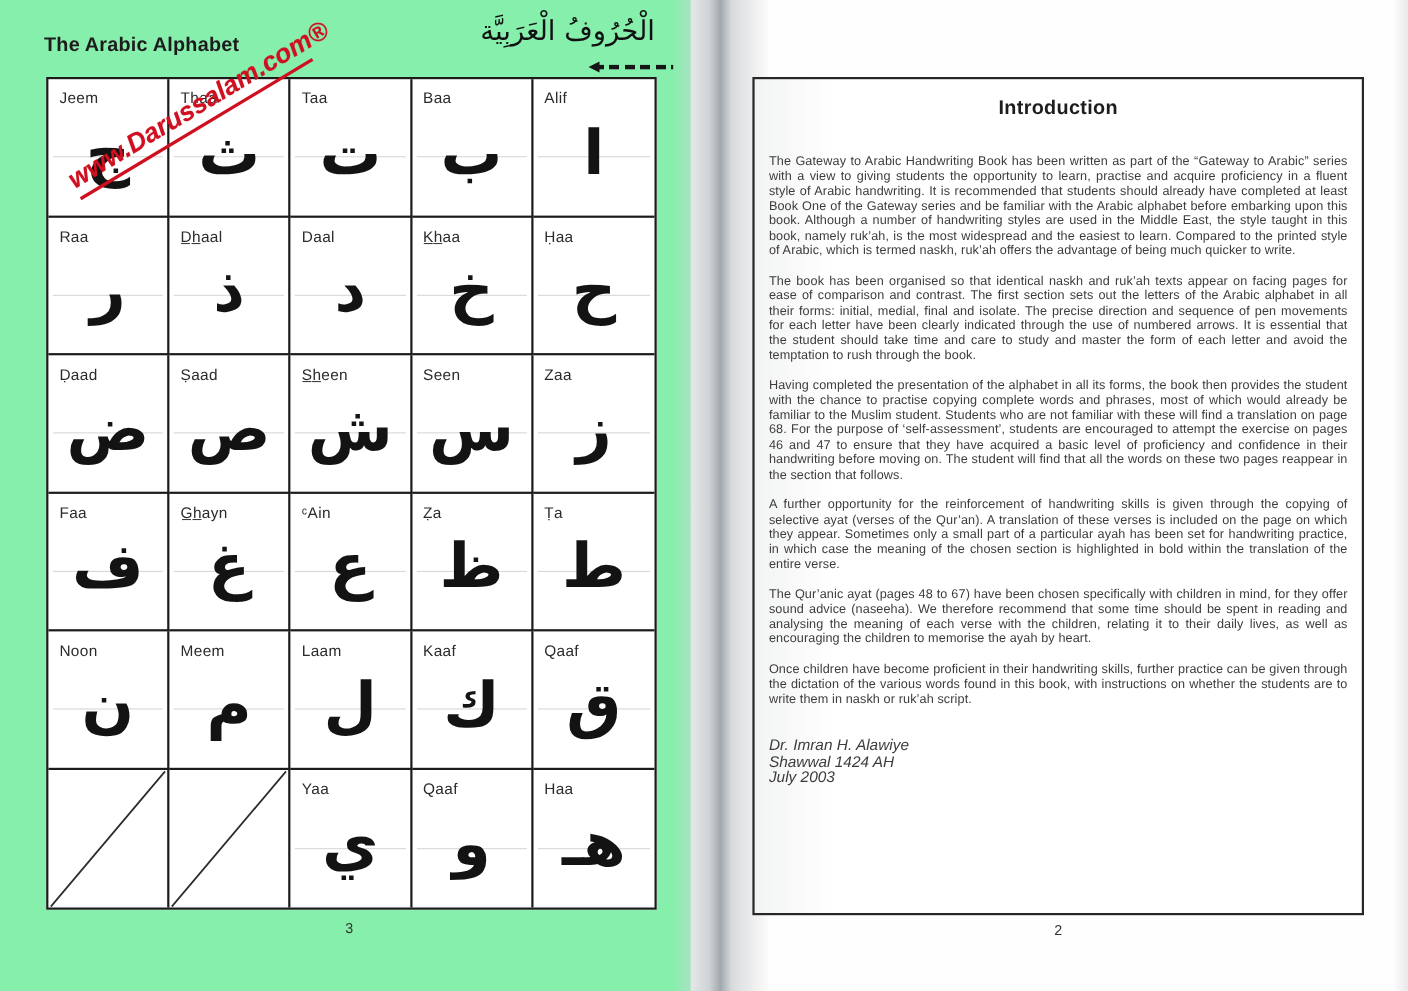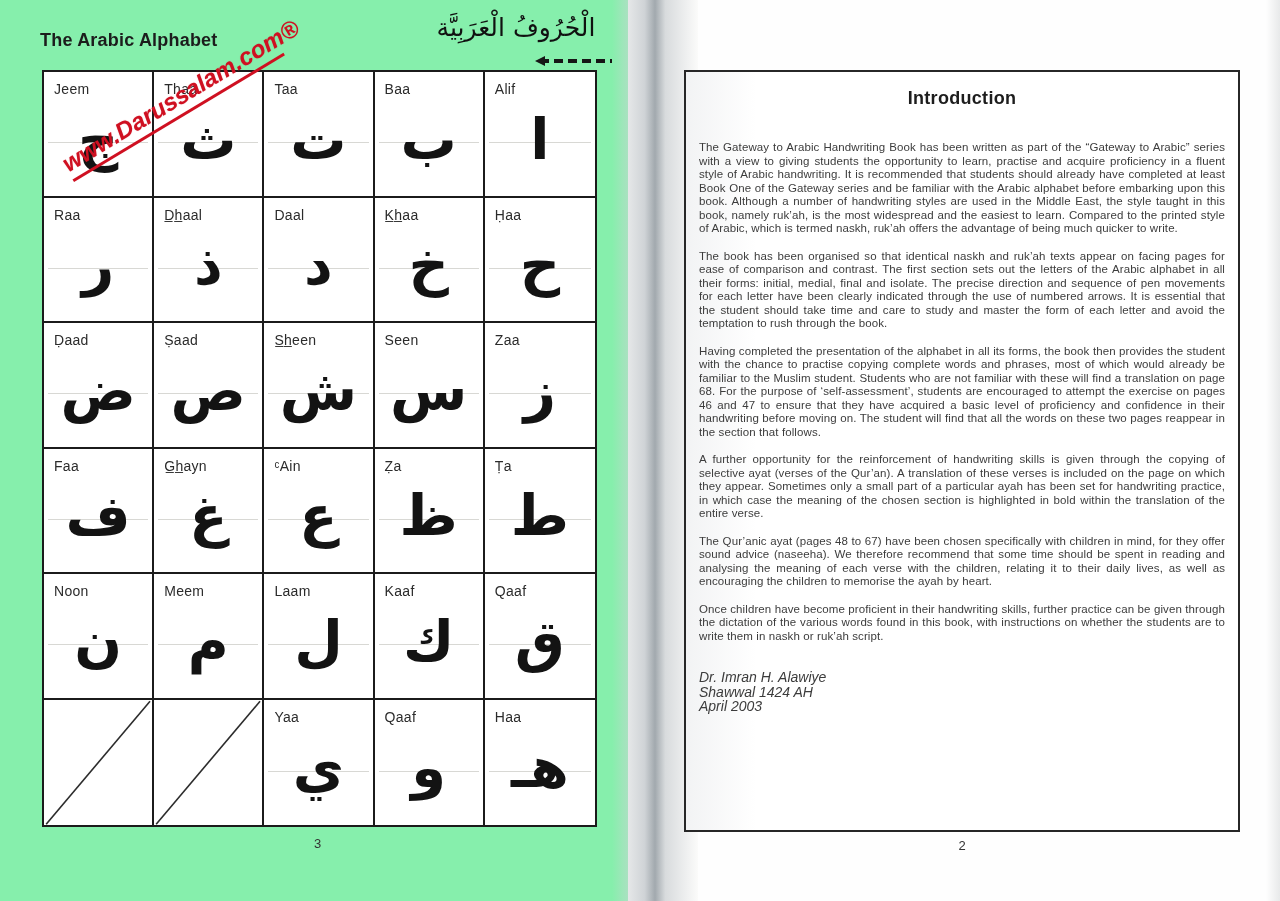--- a/index.html
+++ b/index.html
@@ -238,19 +238,19 @@
         <p class="para">Having completed the presentation of the alphabet in all its forms, the book then provides the student with the chance to practise copying complete words and phrases, most of which would already be familiar to the Muslim student. Students who are not familiar with these will find a translation on page 68. For the purpose of ‘self-assessment’, students are encouraged to attempt the exercise on pages 46 and 47 to ensure that they have acquired a basic level of proficiency and confidence in their handwriting before moving on. The student will find that all the words on these two pages reappear in the section that follows.</p>
         <p class="para">A further opportunity for the reinforcement of handwriting skills is given through the copying of selective ayat (verses of the Qur’an). A translation of these verses is included on the page on which they appear. Sometimes only a small part of a particular ayah has been set for handwriting practice, in which case the meaning of the chosen section is highlighted in bold within the translation of the entire verse.</p>
       </div>
     <div>
         <p class="para">The Qur’anic ayat (pages 48 to 67) have been chosen specifically with children in mind, for they offer sound advice (naseeha). We therefore recommend that some time should be spent in reading and analysing the meaning of each verse with the children, relating it to their daily lives, as well as encouraging the children to memorise the ayah by heart.</p>
         <p class="para">Once children have become proficient in their handwriting skills, further practice can be given through the dictation of the various words found in this book, with instructions on whether the students are to write them in naskh or ruk’ah script.</p>
       </div>
     <div class="sig-block">
         <p class="sig-line">Dr. Imran H. Alawiye</p>
         <p class="sig-line">Shawwal 1424 AH</p>
-        <p class="sig-line">April 2003</p>
+        <p class="sig-line">July 2003</p>
       </div>
   </div>
   <div class="rp-page-num">2</div>
 </div>
 
 <div class="book-edge"></div>
 
 </body></html>

